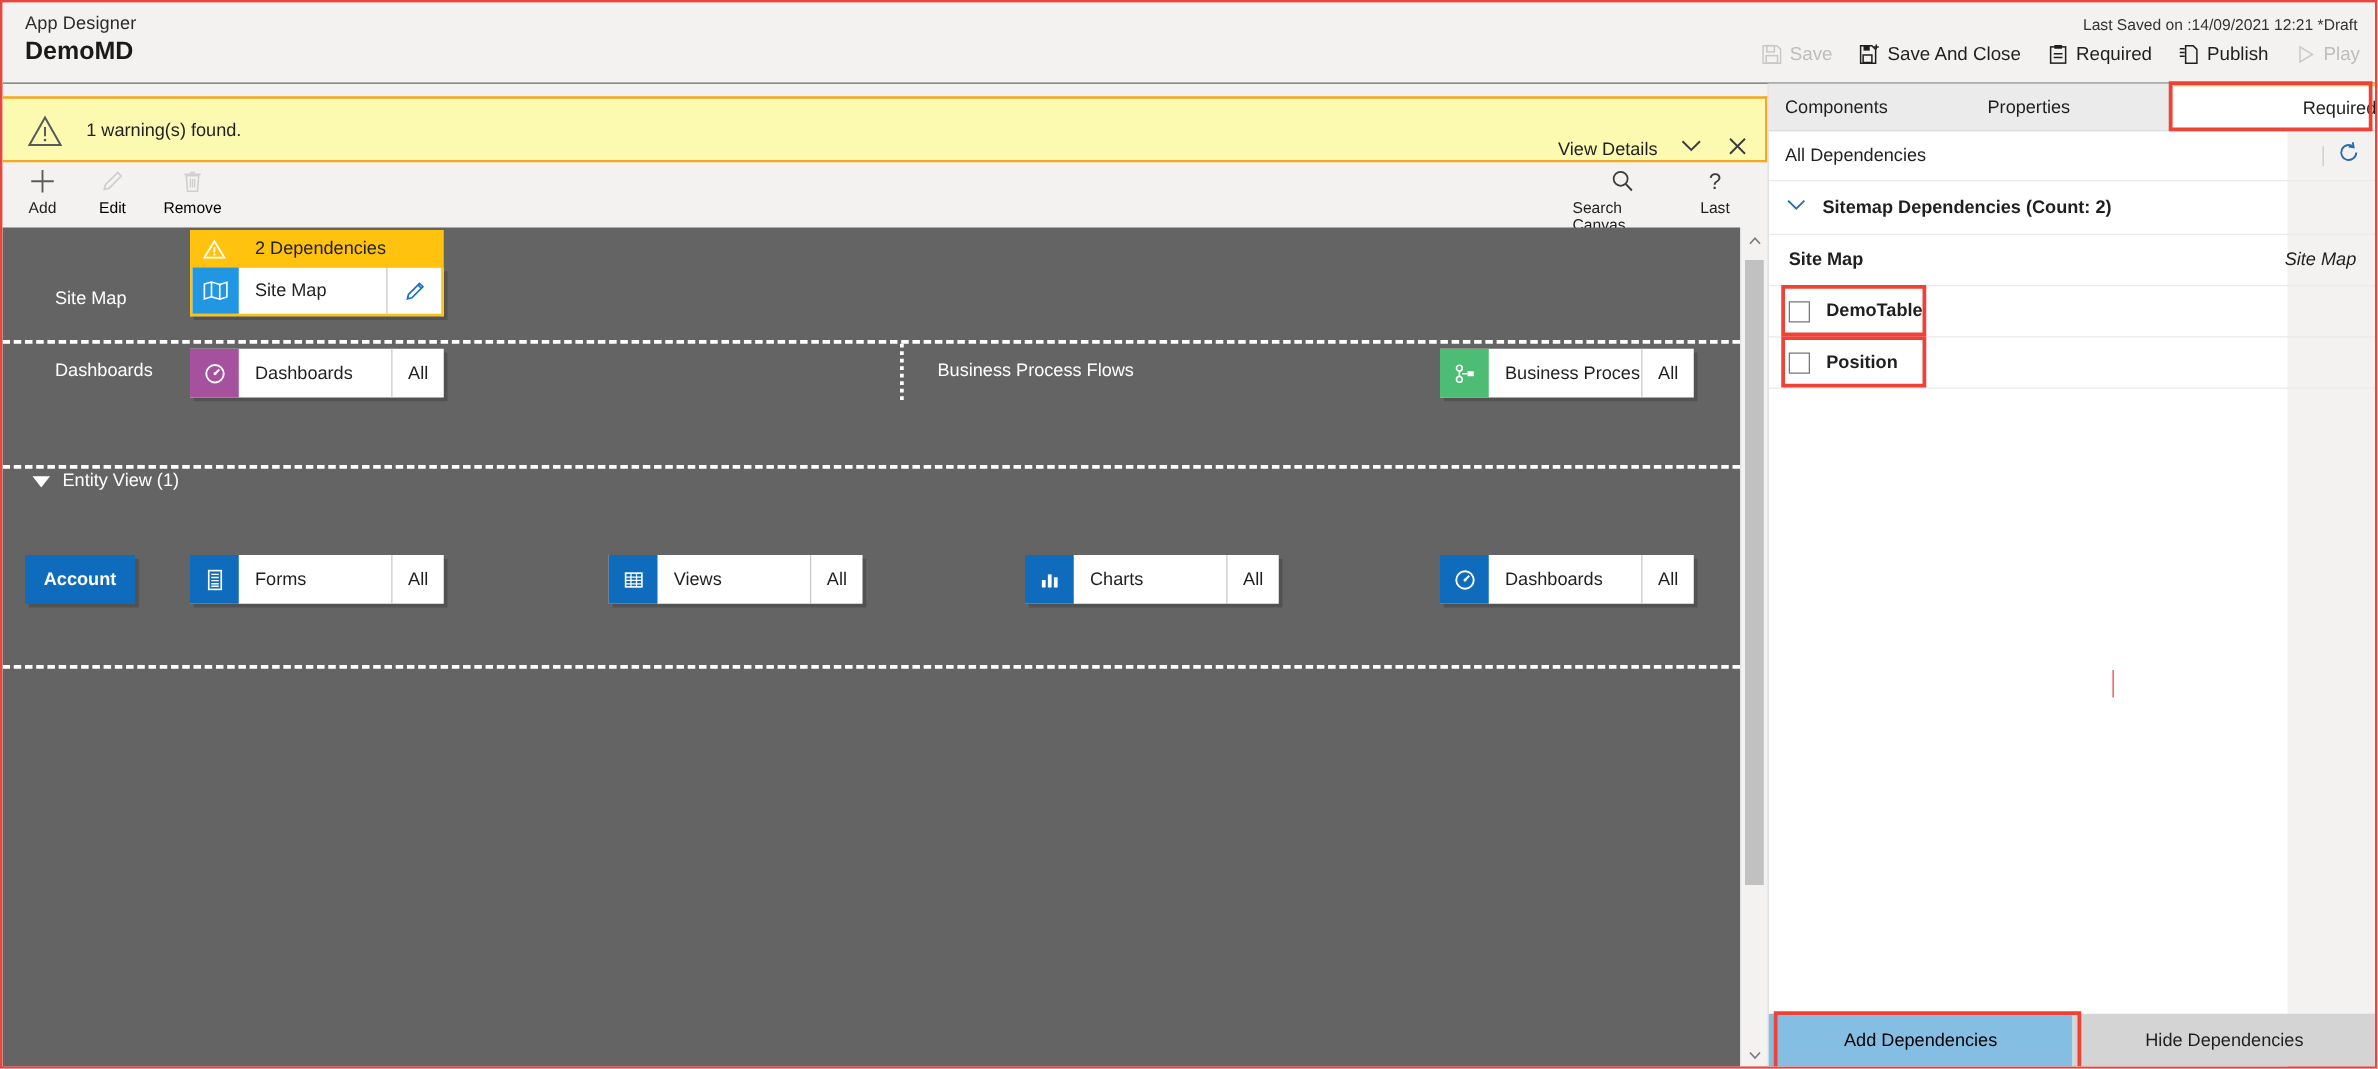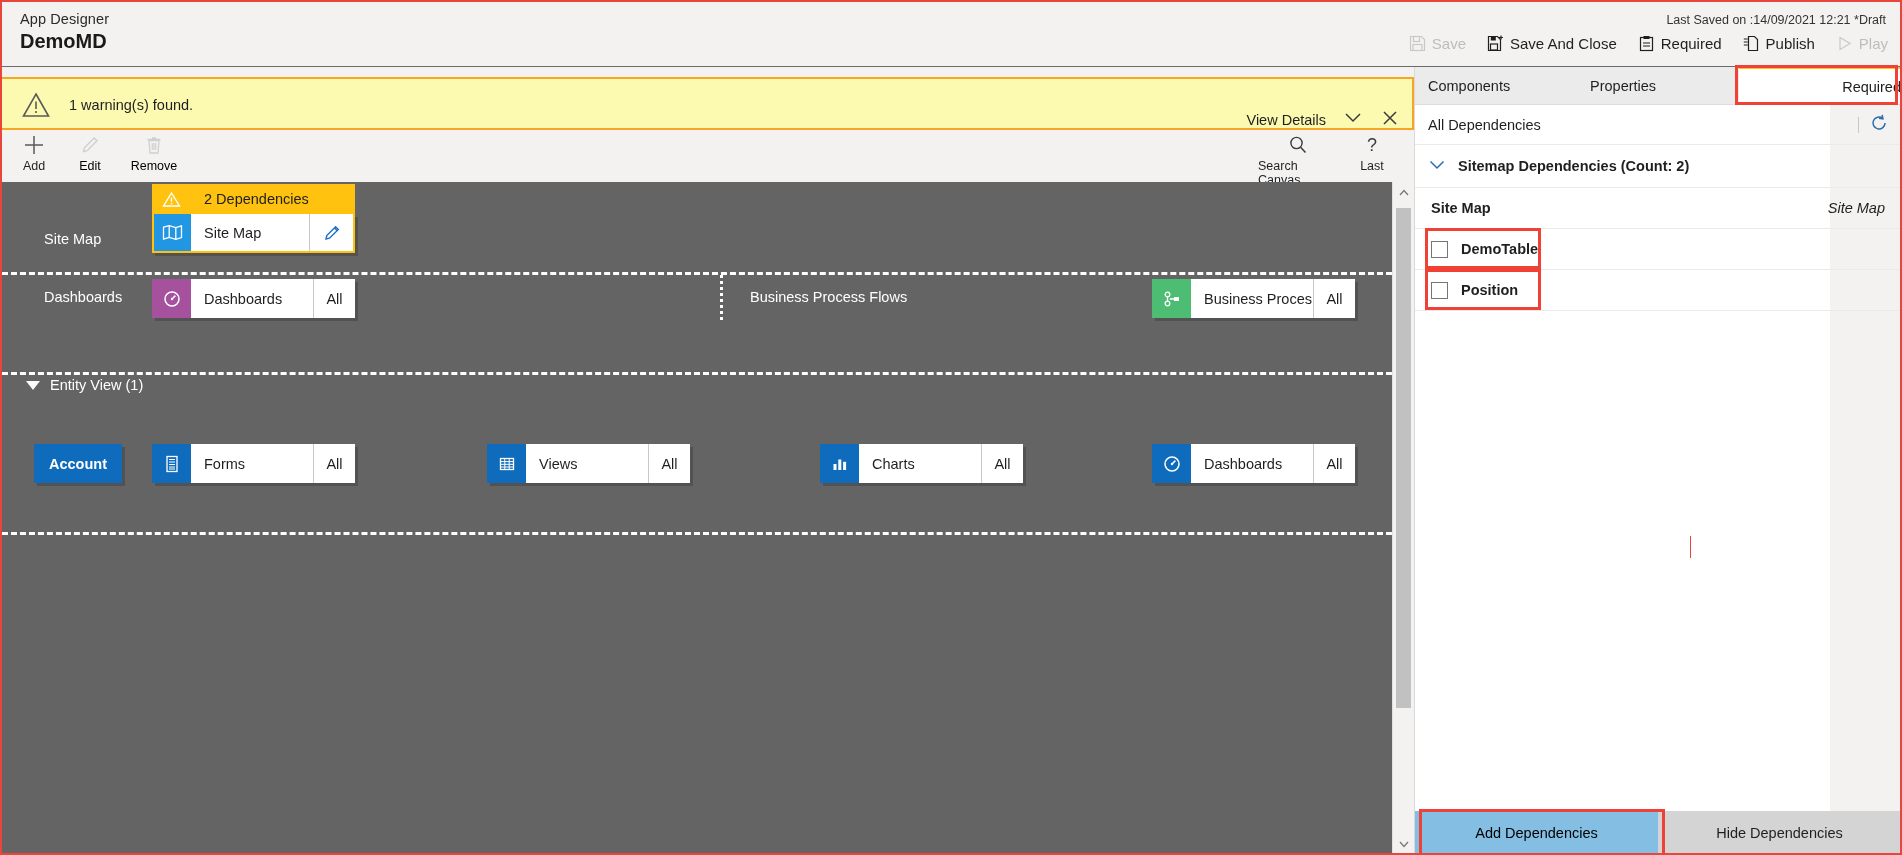--- a/index.html
+++ b/index.html
@@ -180,21 +180,21 @@
   }
   .entity-hdr .caret {
     width: 0; height: 0;
     border-left: 7px solid transparent;
     border-right: 7px solid transparent;
     border-top: 9px solid #ffffff;
   }
   .entity-hdr .etxt { font-size: 14.5px; color: #ffffff; }
 
   .account-pill {
-    position: absolute; left: 32px; top: 0;
+    position: absolute; left: 18px; top: 0;
     width: 88px; height: 39px;
     background: #0f6cbd;
     display: flex; align-items: center; justify-content: center;
     font-size: 14.5px; color: #ffffff; font-weight: 600;
     box-shadow: 3px 3px 0 rgba(0,0,0,0.18);
     cursor: pointer;
   }
 
   .vdash {
     position: absolute;

